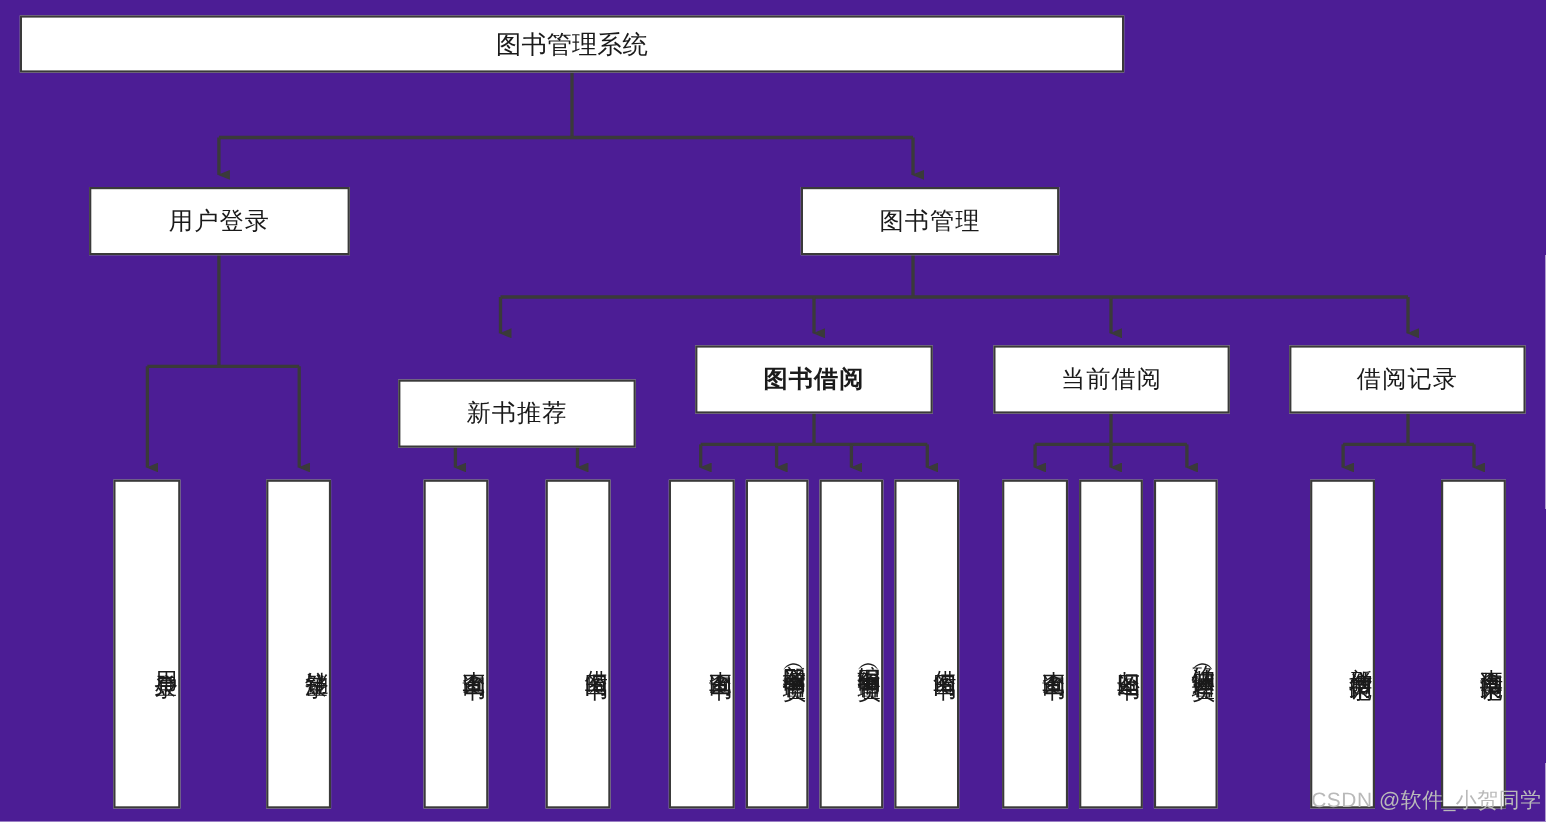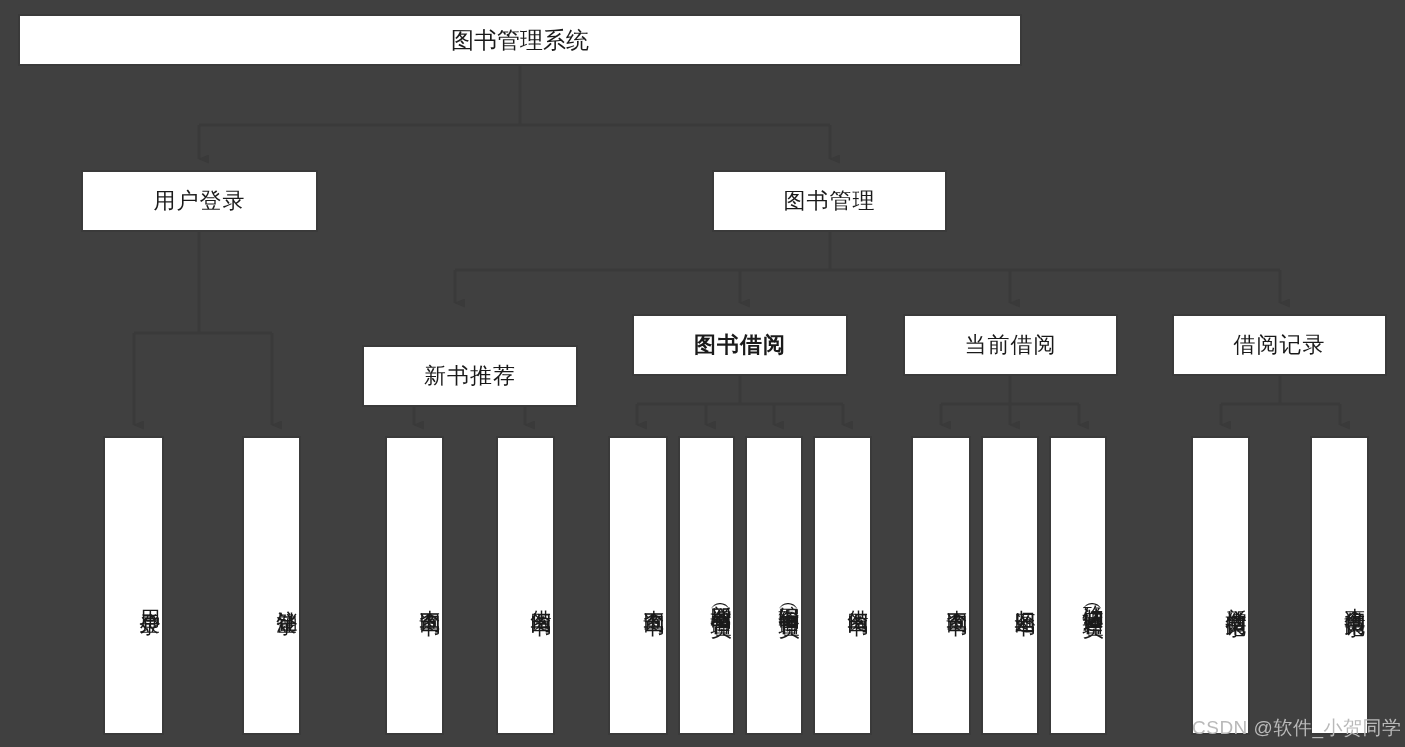--- a/index.html
+++ b/index.html
@@ -7,21 +7,21 @@
     padding: 0;
     background: #ffffff;
   }
   body {
     font-family: "Liberation Sans", "DejaVu Sans", sans-serif;
   }
   #canvas {
     position: relative;
     width: 1405px;
     height: 747px;
-    background: #404040;
+    background: #4c1d95;
     overflow: hidden;
   }
   svg.wires {
     position: absolute;
     left: 0;
     top: 0;
     width: 1405px;
     height: 747px;
     pointer-events: none;
   }
@@ -119,21 +119,21 @@
     </g>
   </svg>
 
   <div class="node root" style="left:18px; top:14px; width:1004px; height:52px;">
     <span>图书管理系统</span>
   </div>
 
   <div class="node horiz" style="left:81px; top:170px; width:237px; height:62px;">
     <span>用户登录</span>
   </div>
-  <div class="node horiz" style="left:712px; top:170px; width:235px; height:62px;text-align:right;">
+  <div class="node horiz" style="left:728px; top:170px; width:235px; height:62px;text-align:right;">
     <span>图书管理</span>
   </div>
 
   <div class="node horiz" style="left:362px; top:314px; width:216px; height:62px;margin-top:31px;">
     <span>新书推荐</span>
   </div>
   <div class="node horiz" style="left:632px; top:314px; width:216px; height:62px;font-weight:bold;">
     <span>图书借阅</span>
   </div>
   <div class="node horiz" style="left:903px; top:314px; width:215px; height:62px;">

